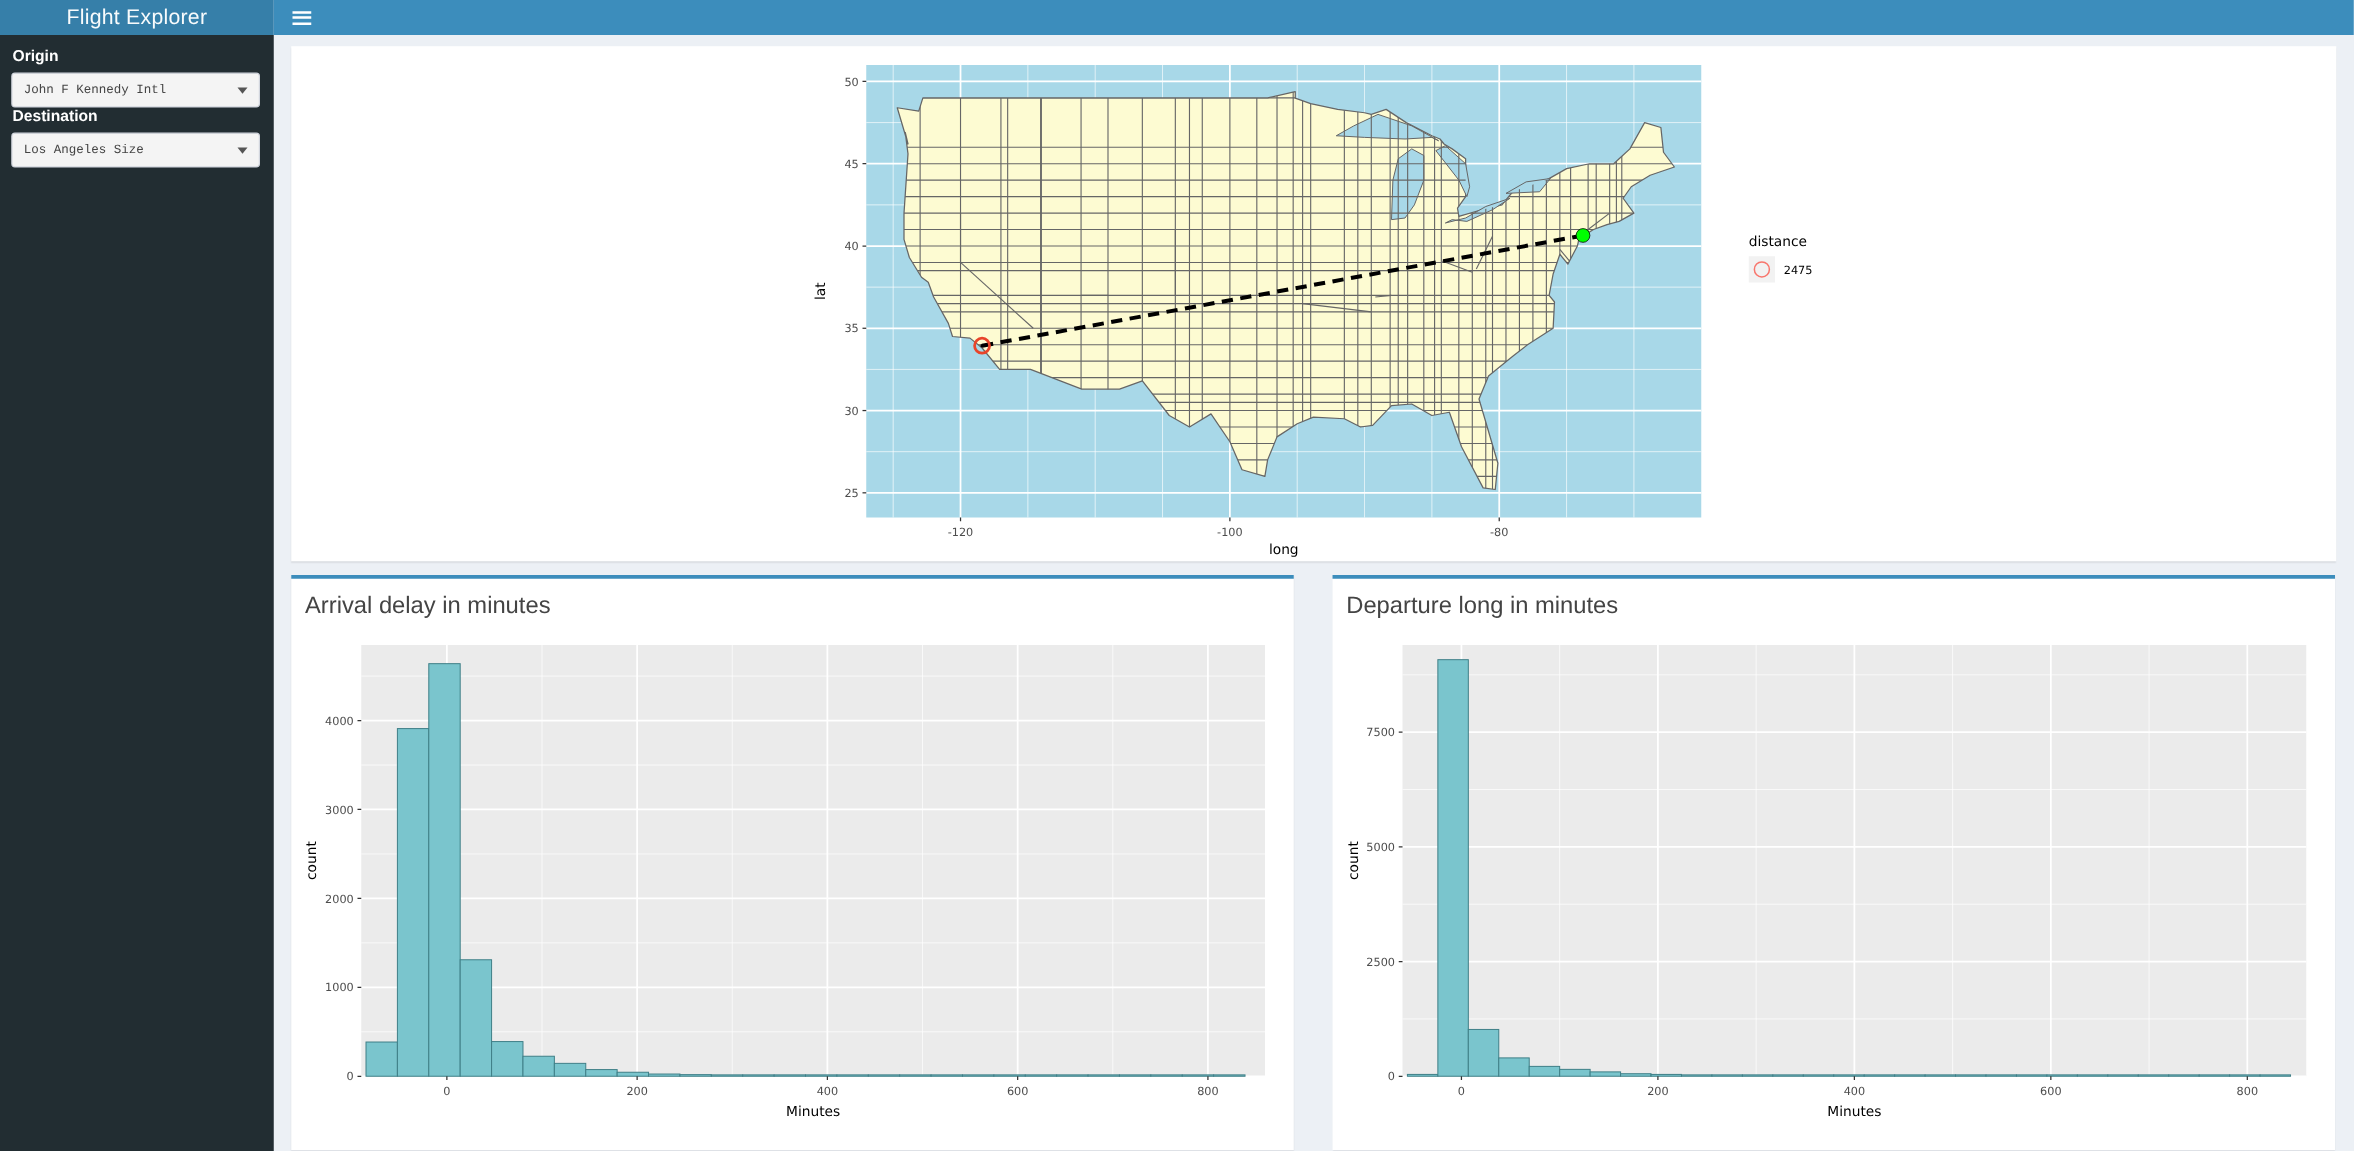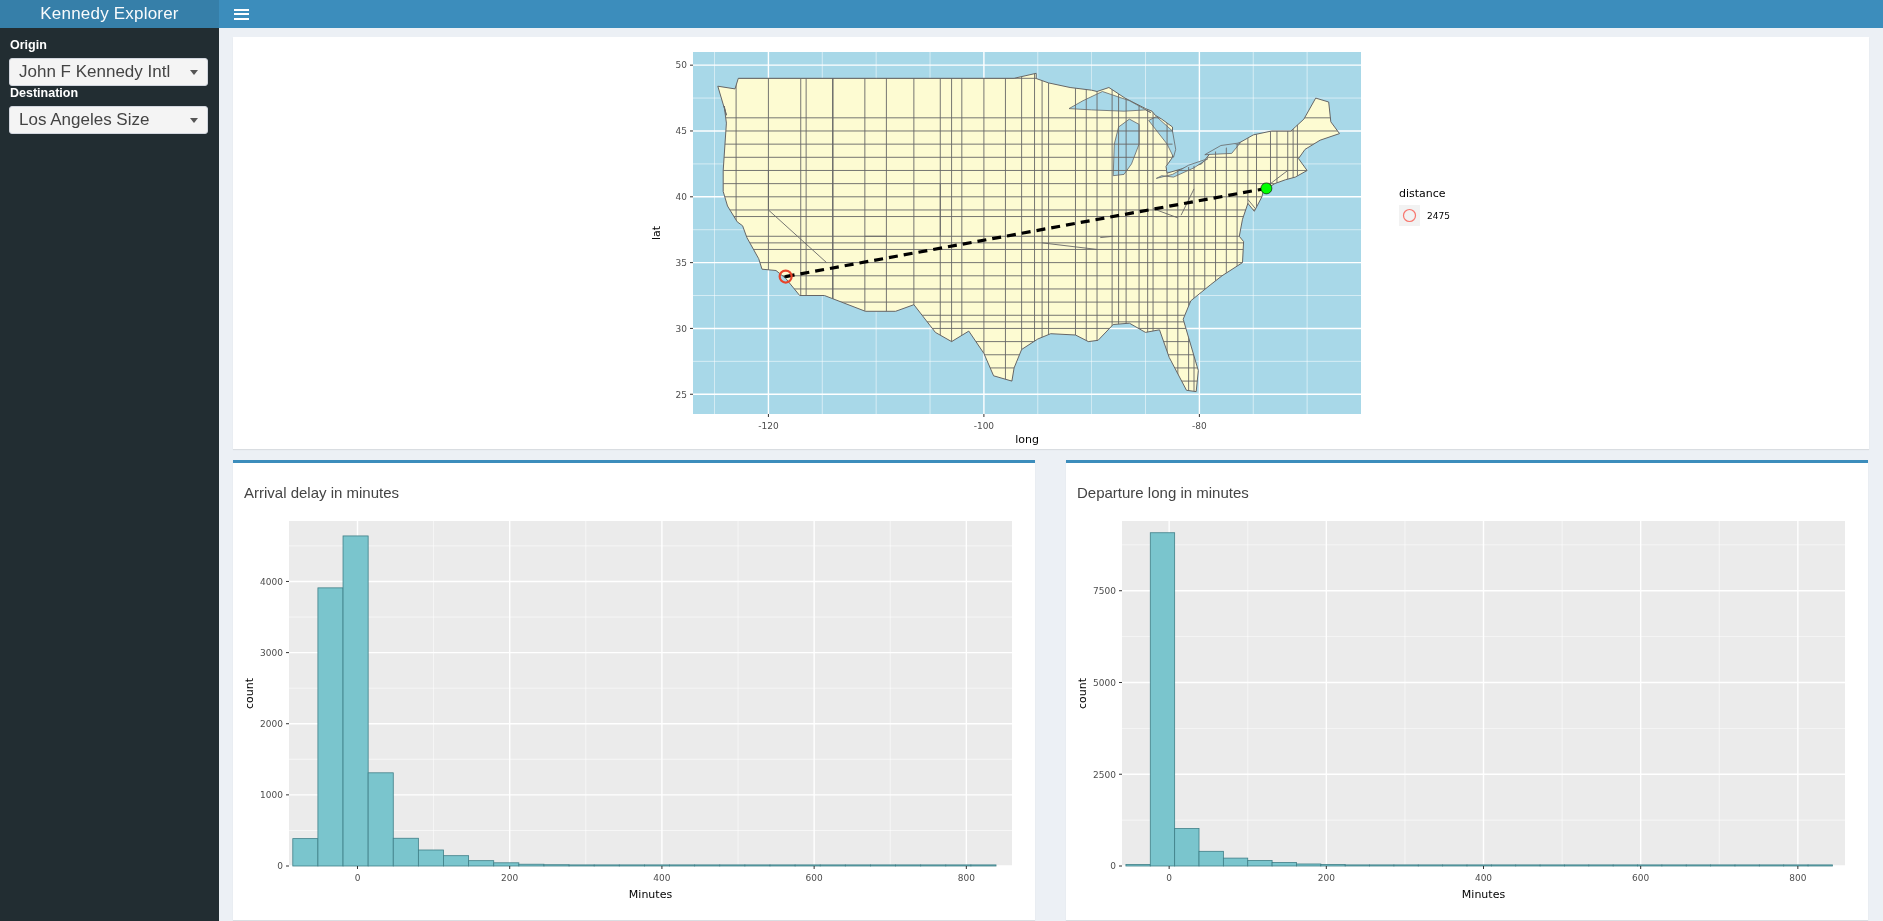--- a/index.html
+++ b/index.html
@@ -70,23 +70,23 @@
     width: 199px; height: 28px;
     background: #f4f4f4;
     border: 1px solid #d2d6de;
     border-radius: 3px;
     display: flex; align-items: center;
     padding: 0 24px 0 9px;
     cursor: pointer;
   }
   .select-box.white { background: #ffffff; }
   .select-value {
-    font-size: 17px;
+    font-size: 10px;
     color: #444444;
-    white-space: nowrap; overflow: hidden; text-overflow: ellipsis;
+    white-space: nowrap; overflow: hidden; text-overflow: ellipsis; font-family: Liberation Mono, monospace;
   }
   .caret {
     position: absolute; right: 9px; top: 50%;
     margin-top: -2px;
     width: 0; height: 0;
     border-left: 4.5px solid transparent;
     border-right: 4.5px solid transparent;
     border-top: 5px solid #555555;
   }
 
@@ -112,36 +112,36 @@
     margin-bottom: 11px;
   }
   
   .bottom-row {
     display: flex;
     gap: 31px;
     width: 1636px;
   }
   .hist-box { width: 802px; height: 460px; }
   .box-title {
-    font-size: 15px;
+    font-size: 19px;
     font-weight: 400;
     color: #444444;
-    padding: 21px 0 0 11px;
+    padding: 11px 0 0 11px;
     margin: 0;
   }
 
   
   .plot-area { position: relative; width: 100%; height: 100%; }
 </style>
 </head>
 <body>
 
 <div class="header">
   <div class="logo-area">
-    <span class="logo-text">Kennedy Explorer</span>
+    <span class="logo-text">Flight Explorer</span>
   </div>
   <div class="navbar">
     <div class="sidebar-toggle">
       <span></span>
         <span></span>
         <span></span>
     </div>
   </div>
 </div>
 

